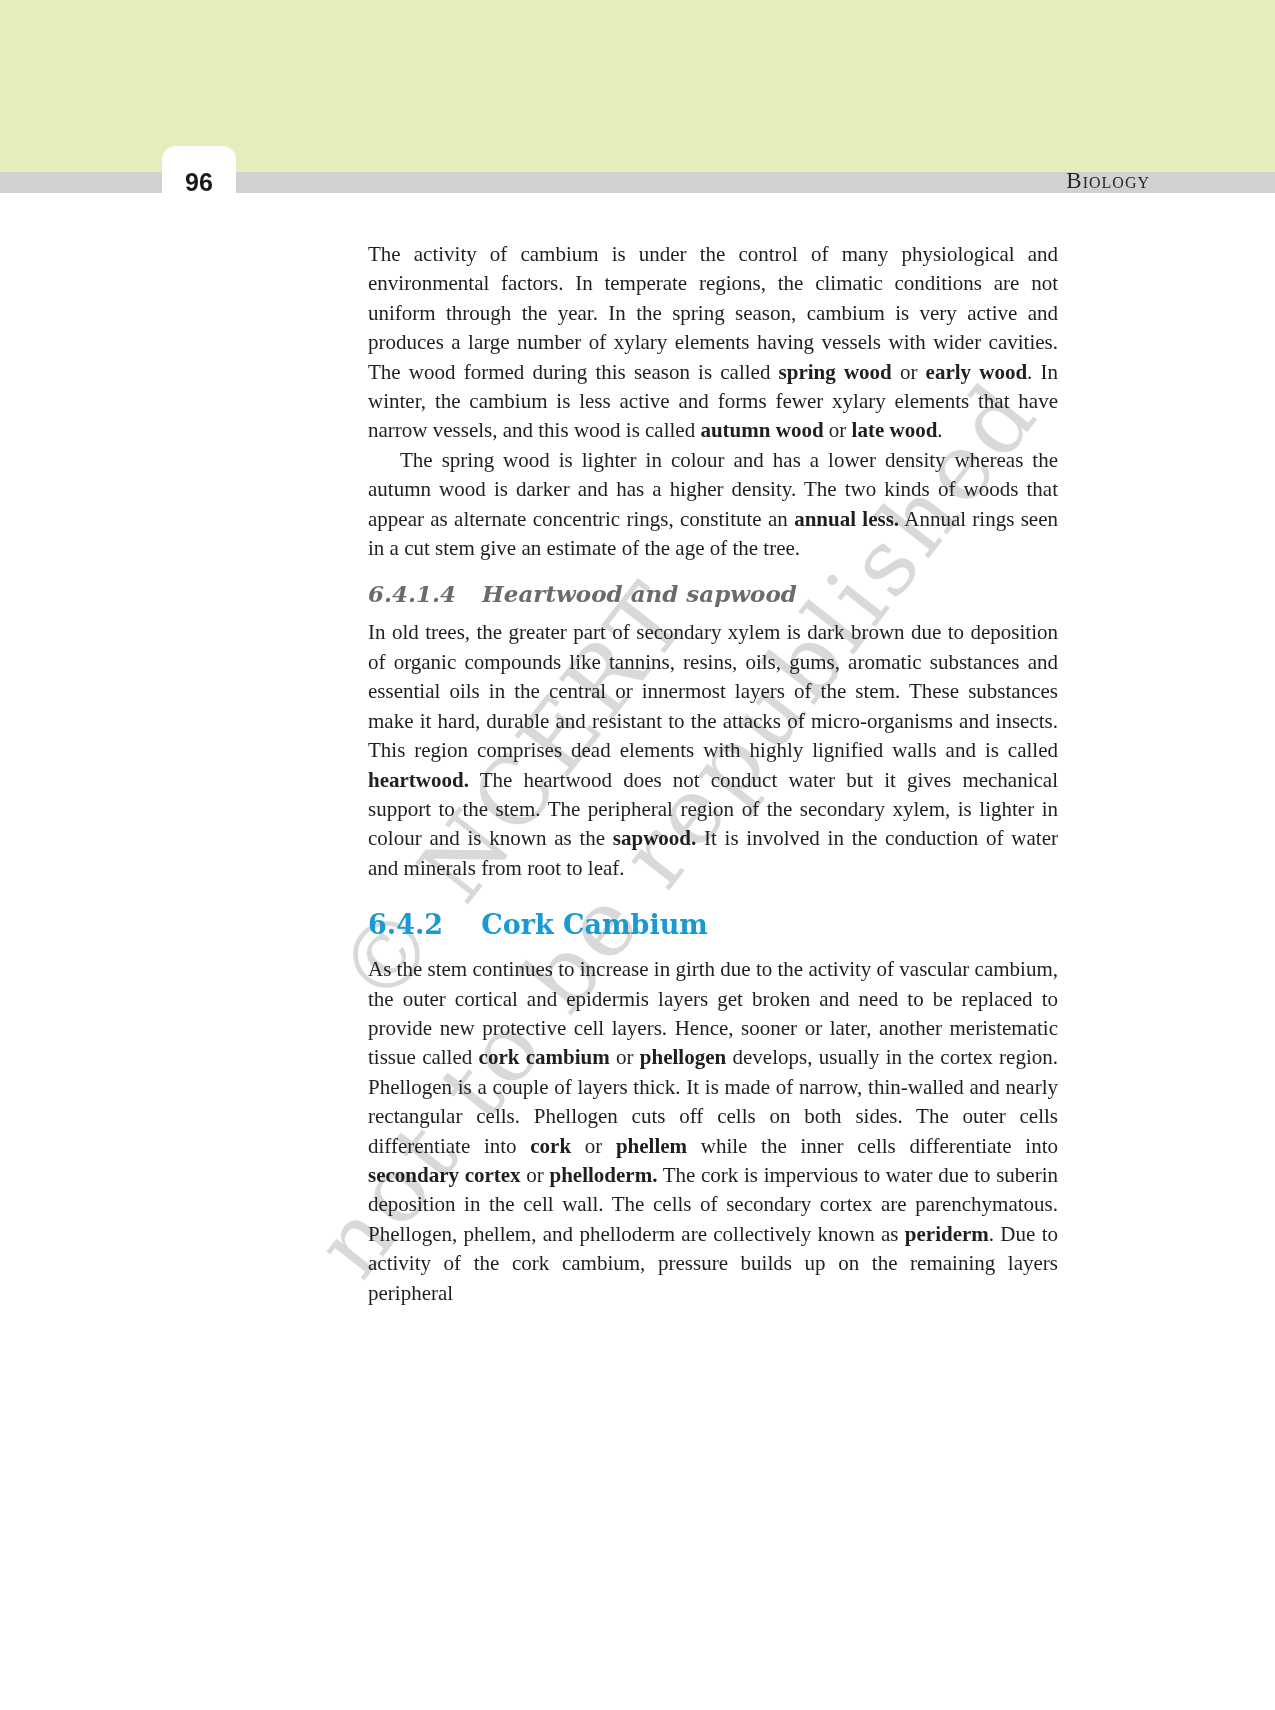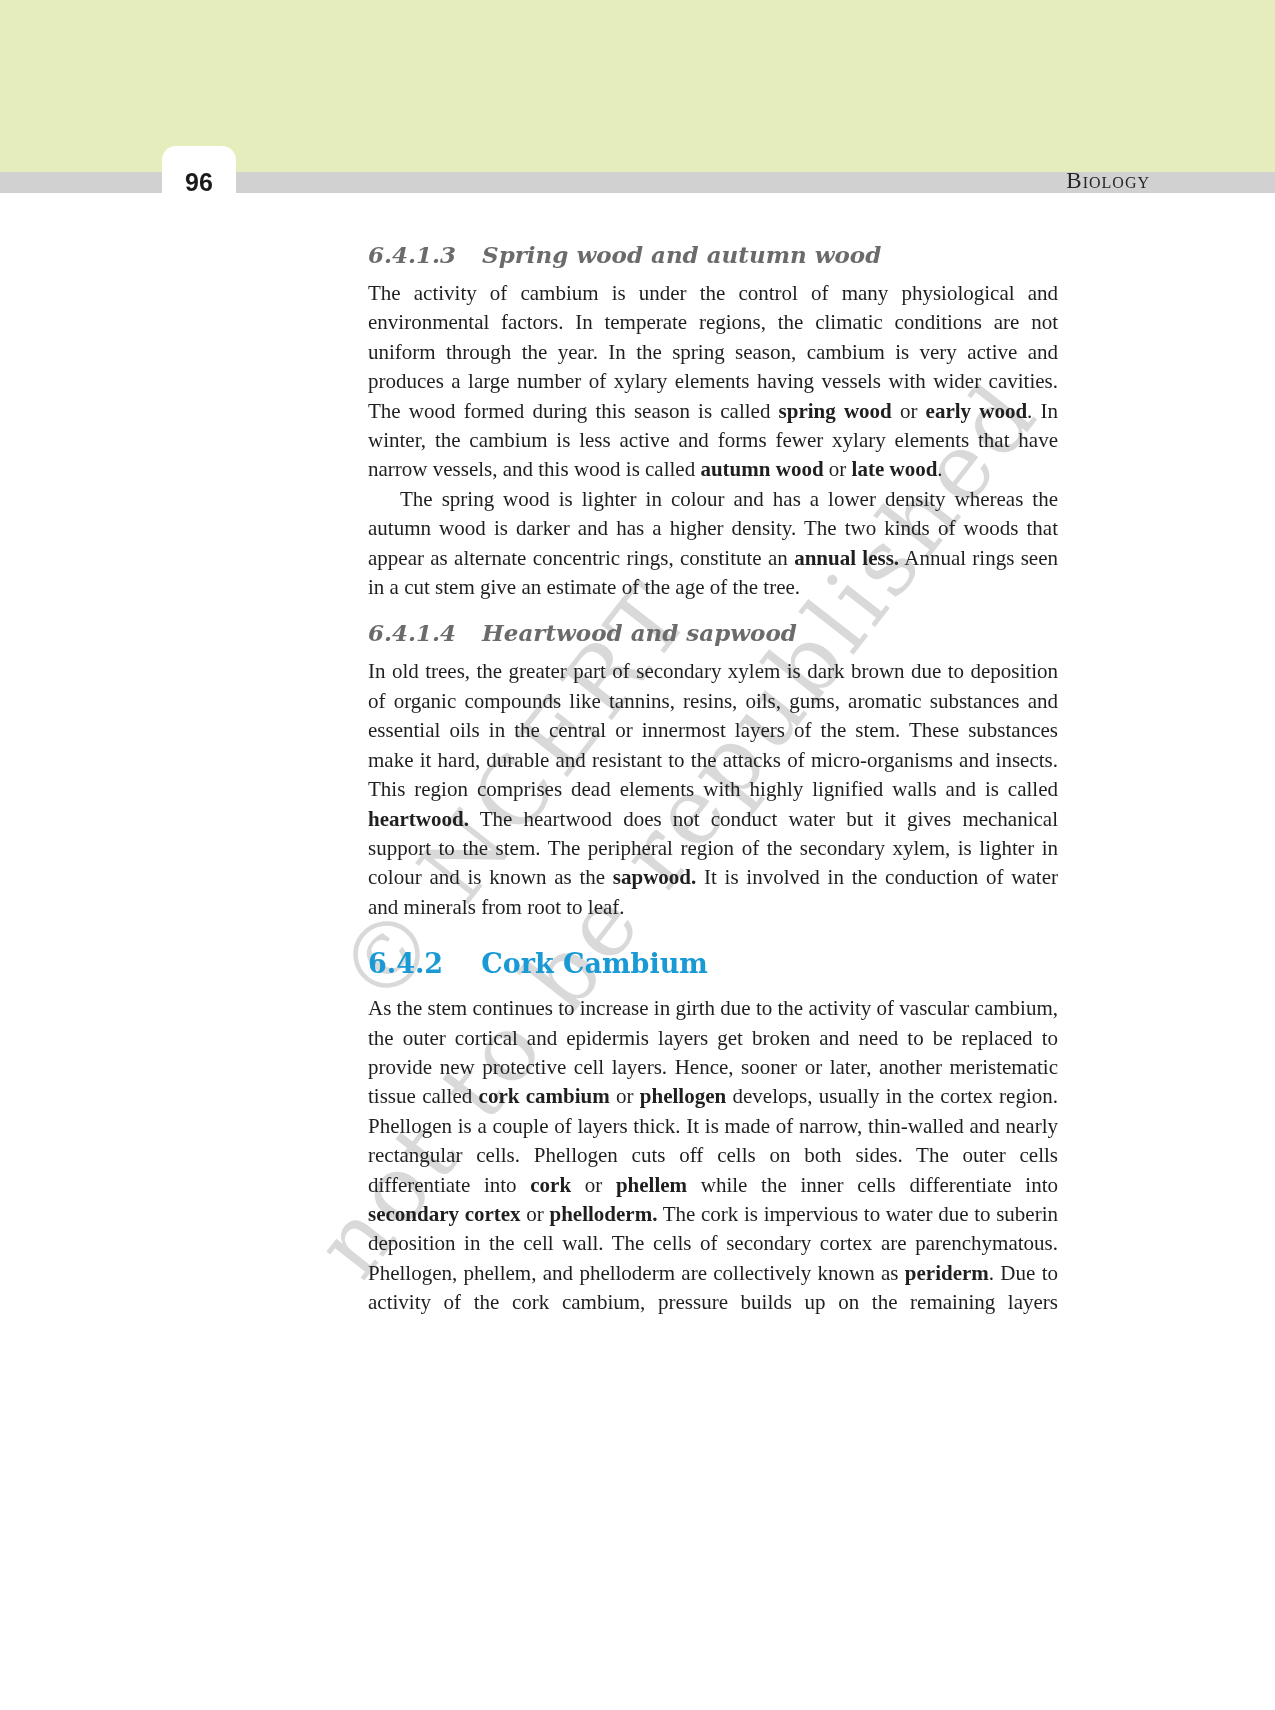--- a/index.html
+++ b/index.html
@@ -126,21 +126,20 @@
     <span class="page-number">96</span>
   </div>
   <div class="header-subject">Biology</div>
 
   <div class="watermark">
     <div>© NCERT</div>
     <div>not to be republished</div>
   </div>
 
   <div class="content">
-      <div class="heading sub"><span class="hnum">6.4.1.3</span><span class="htitle">Spring wood and autumn wood</span></div>
       <p><span>The activity of cambium is under the control of many physiological and environmental factors. In temperate regions, the climatic conditions are not uniform through the year. In the spring season, cambium is very active and produces a large number of xylary elements having vessels with wider cavities. The wood formed during this season is called </span><b>spring wood</b><span> or </span><b>early wood</b><span>. In winter, the cambium is less active and forms fewer xylary elements that have narrow vessels, and this wood is called </span><b>autumn wood</b><span> or </span><b>late wood</b><span>.</span></p>
       <p class="indent"><span>The spring wood is lighter in colour and has a lower density whereas the autumn wood is darker and has a higher density. The two kinds of woods that appear as alternate concentric rings, constitute an </span><b>annual less.</b><span> Annual rings seen in a cut stem give an estimate of the age of the tree.</span></p>
       <div class="heading sub"><span class="hnum">6.4.1.4</span><span class="htitle">Heartwood and sapwood</span></div>
       <p><span>In old trees, the greater part of secondary xylem is dark brown due to deposition of organic compounds like tannins, resins, oils, gums, aromatic substances and essential oils in the central or innermost layers of the stem. These substances make it hard, durable and resistant to the attacks of micro-organisms and insects. This region comprises dead elements with highly lignified walls and is called </span><b>heartwood.</b><span> The heartwood does not conduct water but it gives mechanical support to the stem. The peripheral region of the secondary xylem, is lighter in colour and is known as the </span><b>sapwood.</b><span> It is involved in the conduction of water and minerals from root to leaf.</span></p>
       <div class="heading main"><span class="hnum">6.4.2</span><span class="htitle">Cork Cambium</span></div>
       <p><span>As the stem continues to increase in girth due to the activity of vascular cambium, the outer cortical and epidermis layers get broken and need to be replaced to provide new protective cell layers. Hence, sooner or later, another meristematic tissue called </span><b>cork cambium</b><span> or </span><b>phellogen</b><span> develops, usually in the cortex region. Phellogen is a couple of layers thick. It is made of narrow, thin-walled and nearly rectangular cells. Phellogen cuts off cells on both sides. The outer cells differentiate into </span><b>cork</b><span> or </span><b>phellem</b><span> while the inner cells differentiate into </span><b>secondary cortex</b><span> or </span><b>phelloderm.</b><span> The cork is impervious to water due to suberin deposition in the cell wall. The cells of secondary cortex are parenchymatous. Phellogen, phellem, and phelloderm are collectively known as </span><b>periderm</b><span>. Due to activity of the cork cambium, pressure builds up on the remaining layers peripheral</span></p>
     </div>
 
   <div class="band-bottom"></div>
   <div class="footer-note">2015-16(19/01/2015)</div>

